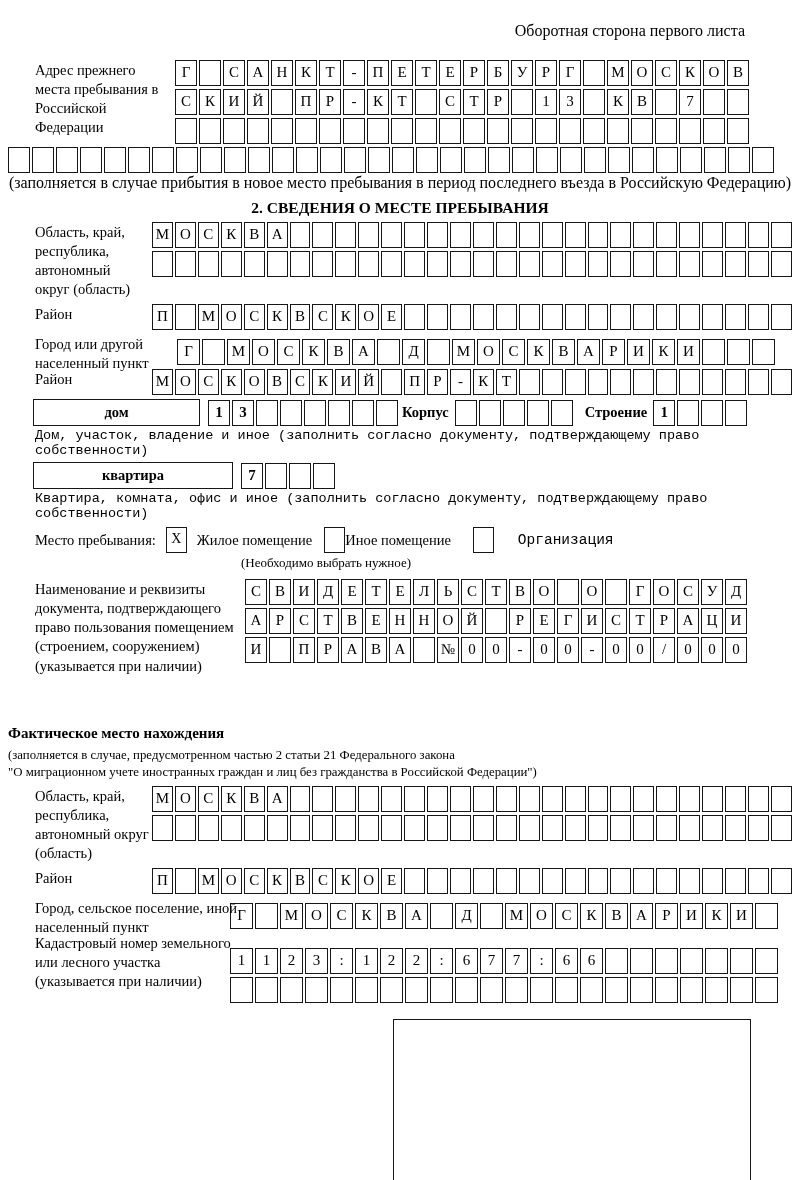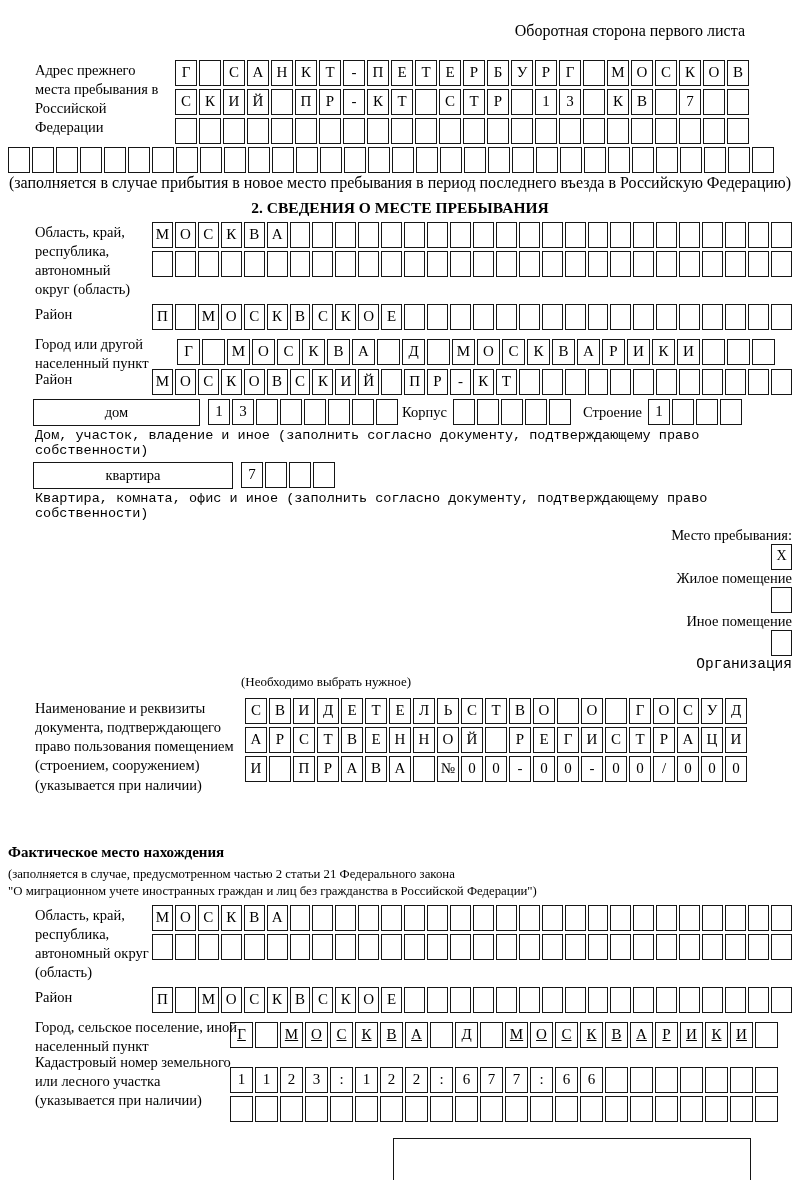--- a/index.html
+++ b/index.html
@@ -22,28 +22,28 @@
   .rows-c{margin-left:169px;}
   .rows-doc{margin-left:237px;}
   .rows-d{margin-left:222px;}
 
   .note-center{text-align:center;font-size:16px;margin:1px 0 0 0;}
   .note-left{font-size:13.5px;margin:1px 0 4px 27px;font-family:Liberation Mono, monospace;}
   .sec-title{text-align:center;font-weight:bold;font-size:15.5px;margin:7px 0 5px 0;}
   .sub-title{font-weight:bold;font-size:15px;margin:24px 0 6px 0;}
   .small-note{text-align:left;font-size:12.8px;margin:2px 0;}
 
-  .special-row{display:flex;align-items:flex-start;margin:4px 0 2px 25px;}
+  .special-row{display:flex;align-items:center;margin:4px 0 2px 25px;font-weight:bold;}
   .wide-box{box-sizing:border-box;border:1.6px solid #161616;height:27px;
             text-align:center;font-size:14.5px;line-height:24px;}
   .box-dom{width:167px;}
   .box-kv{width:200px;}
   .inline-label{font-size:14.5px;line-height:27px;white-space:nowrap;}
 
-  .stay-row{display:flex;align-items:flex-end;margin:6px 0 2px 27px;font-size:14.5px;flex-direction:column;}
+  .stay-row{display:flex;align-items:center;margin:6px 0 2px 27px;font-size:14.5px;}
   .checkbox{box-sizing:border-box;width:21px;height:26px;border:1.6px solid #161616;
             text-align:center;font-size:14px;line-height:22px;}
 
   .stamp-box{box-sizing:border-box;margin:6px 0 0 385px;width:358px;height:176px;border:1.6px solid #161616;}
   .stamp-caption{margin:6px 0 0 385px;width:358px;text-align:center;font-size:13.5px;line-height:1.45;}
 
   .mb0{margin-bottom:0;}
 </style>
 </head>
 <body>
@@ -569,21 +569,21 @@
           <div class="cell"></div>
           <div class="cell"></div>
           <div class="cell"></div>
           <div class="cell"></div>
           <div class="cell"></div>
           <div class="cell"></div>
         </div>
     </div>
   </div>
 
-  <div class="fblock" style="margin-top:4px;text-decoration:underline;">
+  <div class="fblock" style="margin-top:4px;">
     <div class="side-label" style="width:213px;">Город, сельское поселение, иной населенный пункт</div>
     <div class="rows-d" style="padding-top:5px;">
       <div class="row-cells cw23">
           <div class="cell">Г</div>
           <div class="cell"></div>
           <div class="cell">М</div>
           <div class="cell">О</div>
           <div class="cell">С</div>
           <div class="cell">К</div>
           <div class="cell">В</div>

